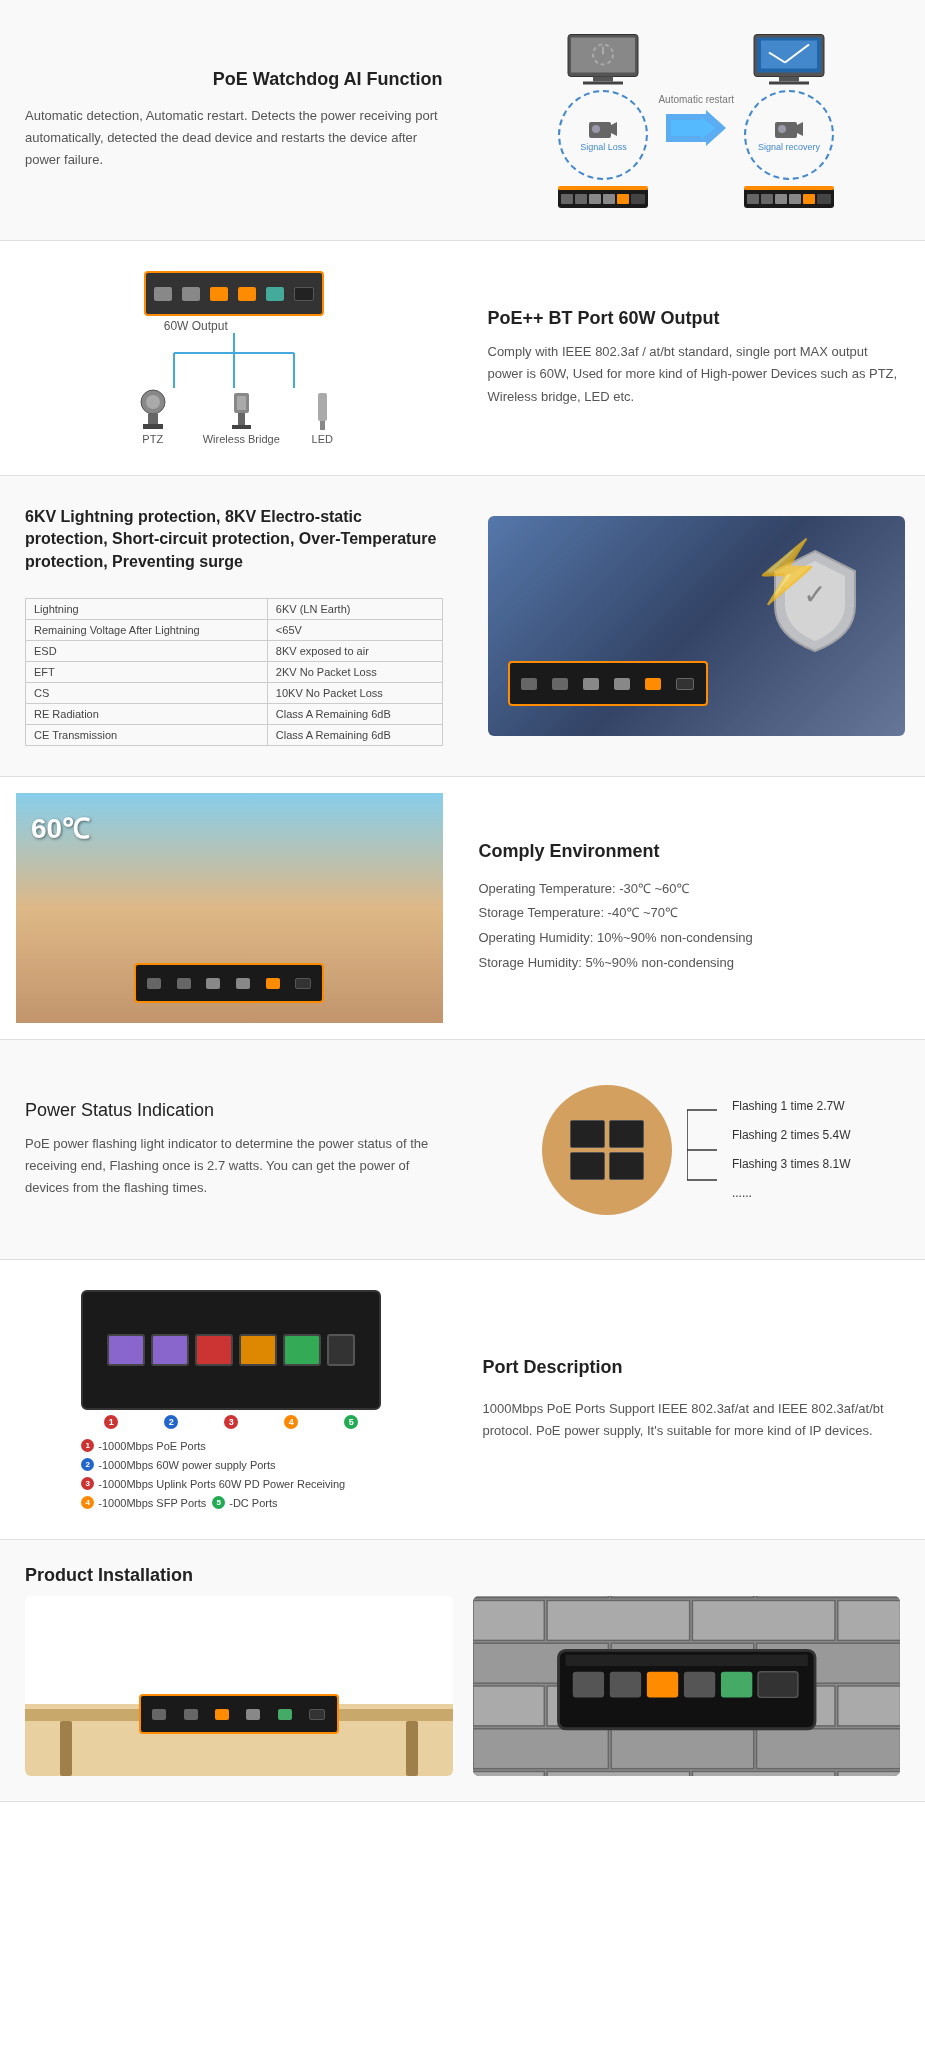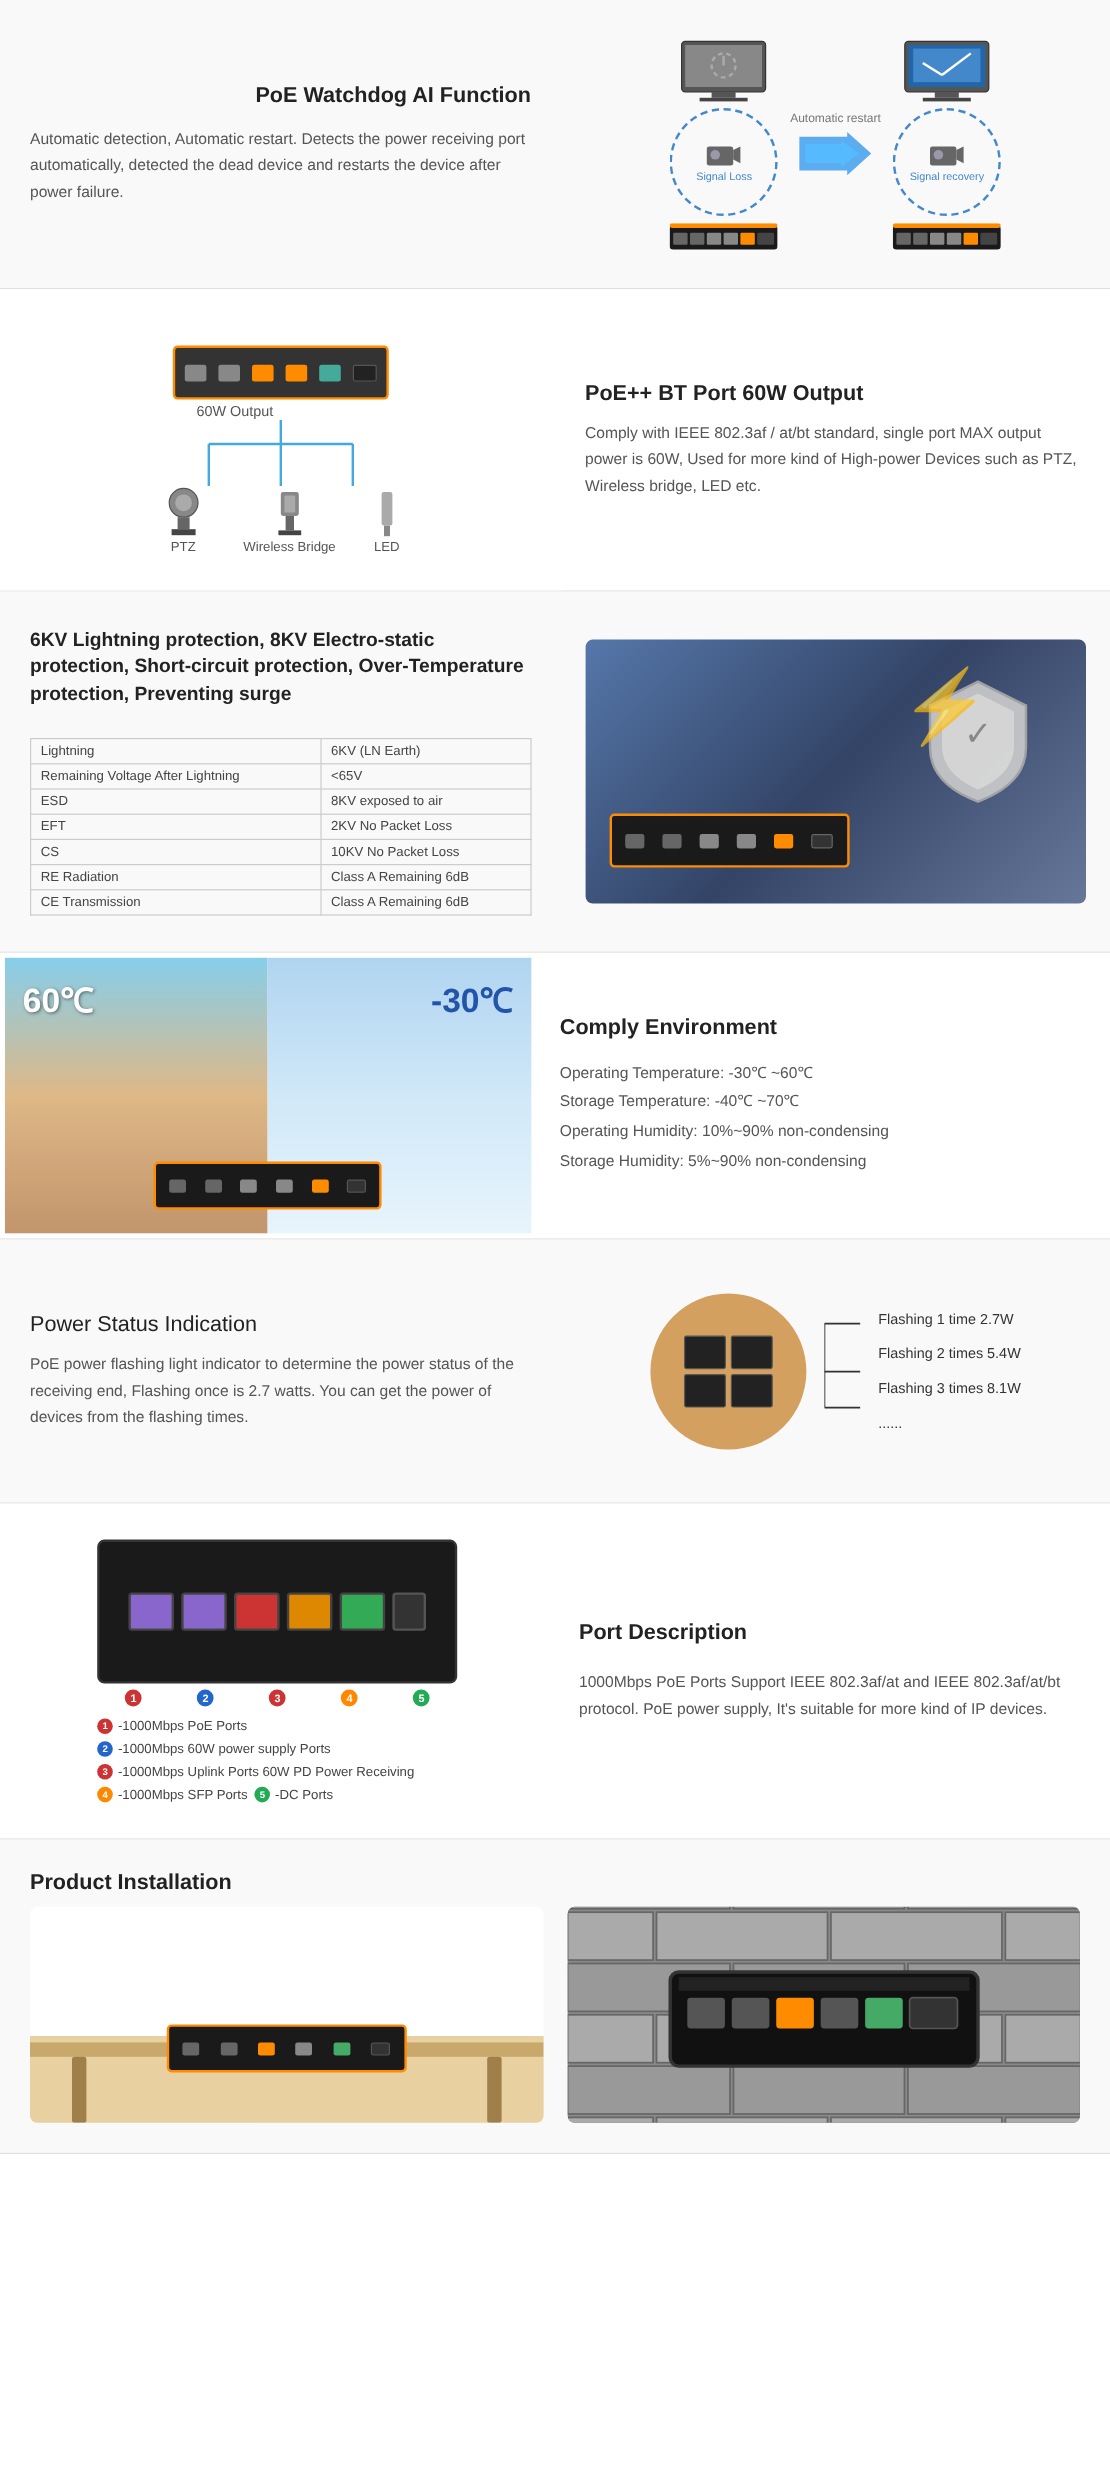--- a/index.html
+++ b/index.html
@@ -208,21 +208,21 @@
       top: 30px;
       right: 40px;
     }
 
     
     .sec4 {
       background: #fff;
       min-height: 230px;
     }
     .sec4 .section-left {
-      padding: 4px;
+      padding: 16px;
       display: flex;
       align-items: center;
       justify-content: center;
     }
     .sec4 .section-right {
       flex-direction: column;
       align-items: flex-start;
       justify-content: center;
     }
     .temp-banner {
@@ -594,21 +594,21 @@
         </svg>
       </div>
     </div>
   </div>
 </div>
 
 <div class="section sec2">
   <div class="section-left">
     <div class="poe-diagram">
 
-      <div style="display:flex;flex-direction:column;align-items:flex-start;margin-top:17px;">
+      <div style="display:flex;flex-direction:column;align-items:flex-start;">
         <div class="poe-switch-box">
           <div class="poe-port"></div>
           <div class="poe-port"></div>
           <div class="poe-port orange"></div>
           <div class="poe-port orange"></div>
           <div class="poe-port green"></div>
           <div style="width:20px;height:14px;background:#222;border-radius:2px;border:1px solid #555;"></div>
         </div>
         <div class="poe-output-label">60W Output</div>
 
@@ -719,23 +719,20 @@
     </div>
   </div>
 </div>
 
 <div class="section sec4">
   <div class="section-left">
     <div class="temp-banner">
       <div class="temp-hot">
         <div class="temp-label-hot">60℃</div>
       </div>
-      <div class="temp-cold">
-        <div class="temp-label-cold">-30℃</div>
-      </div>
 
       <div class="switch-bottom">
         <div style="width:14px;height:11px;background:#666;border-radius:2px;"></div>
         <div style="width:14px;height:11px;background:#666;border-radius:2px;"></div>
         <div style="width:14px;height:11px;background:#888;border-radius:2px;"></div>
         <div style="width:14px;height:11px;background:#888;border-radius:2px;"></div>
         <div style="width:14px;height:11px;background:#ff8c00;border-radius:2px;"></div>
         <div style="width:16px;height:11px;background:#333;border-radius:2px;border:1px solid #555;"></div>
       </div>
     </div>

